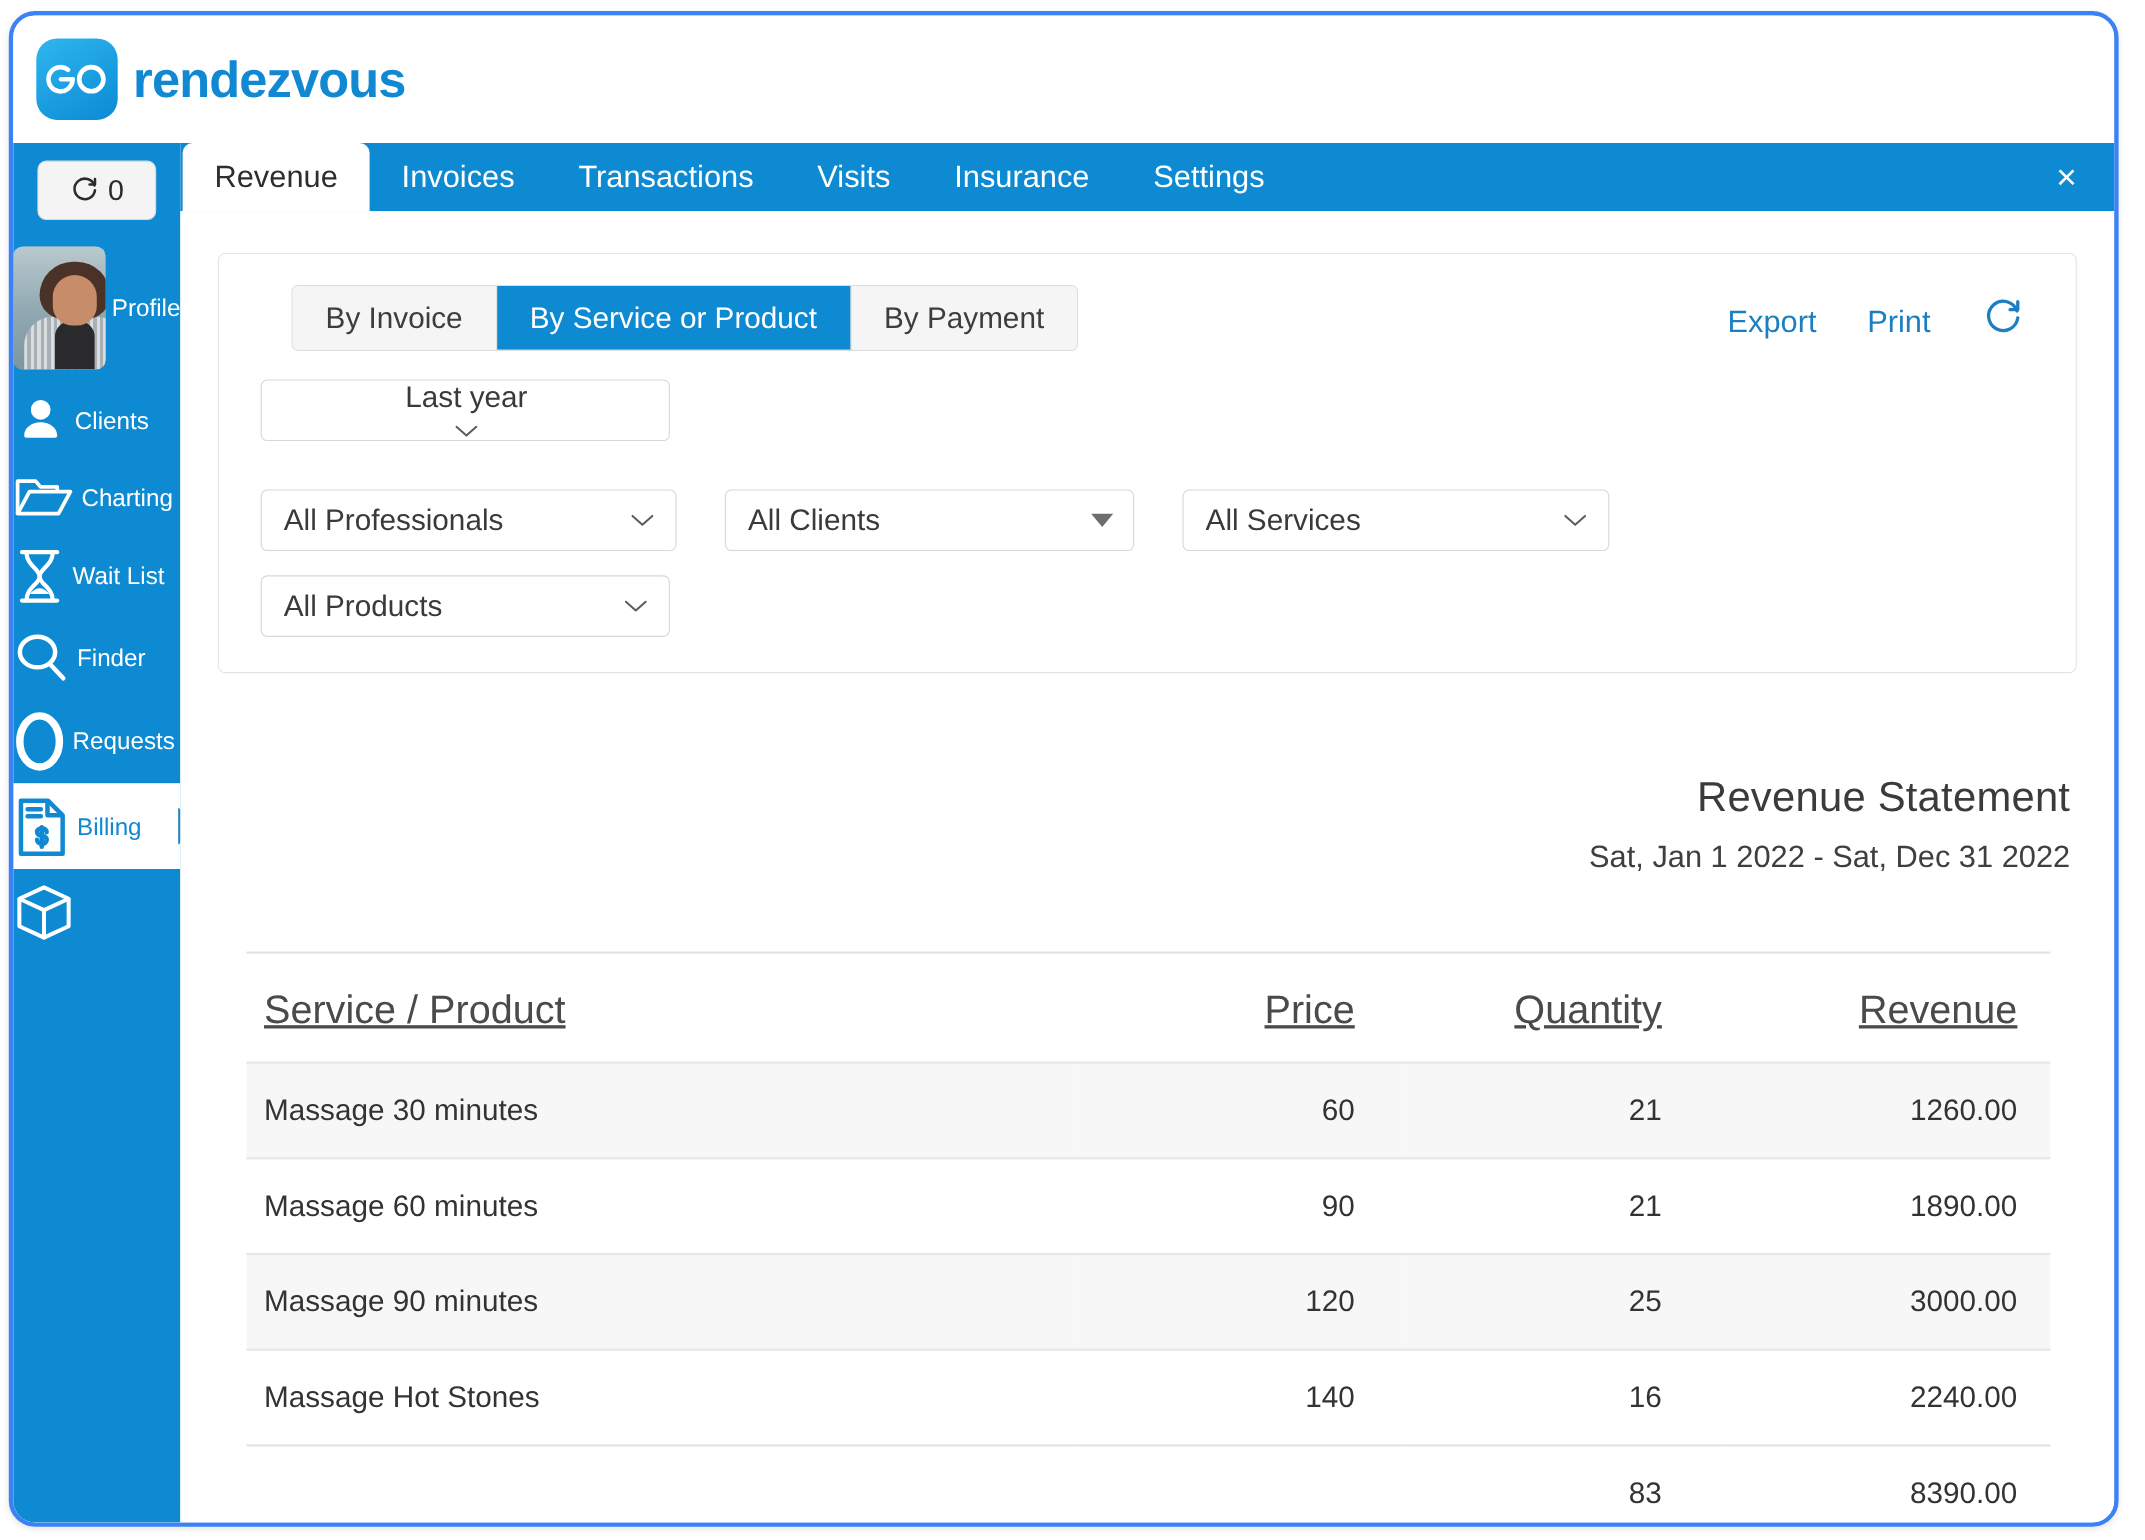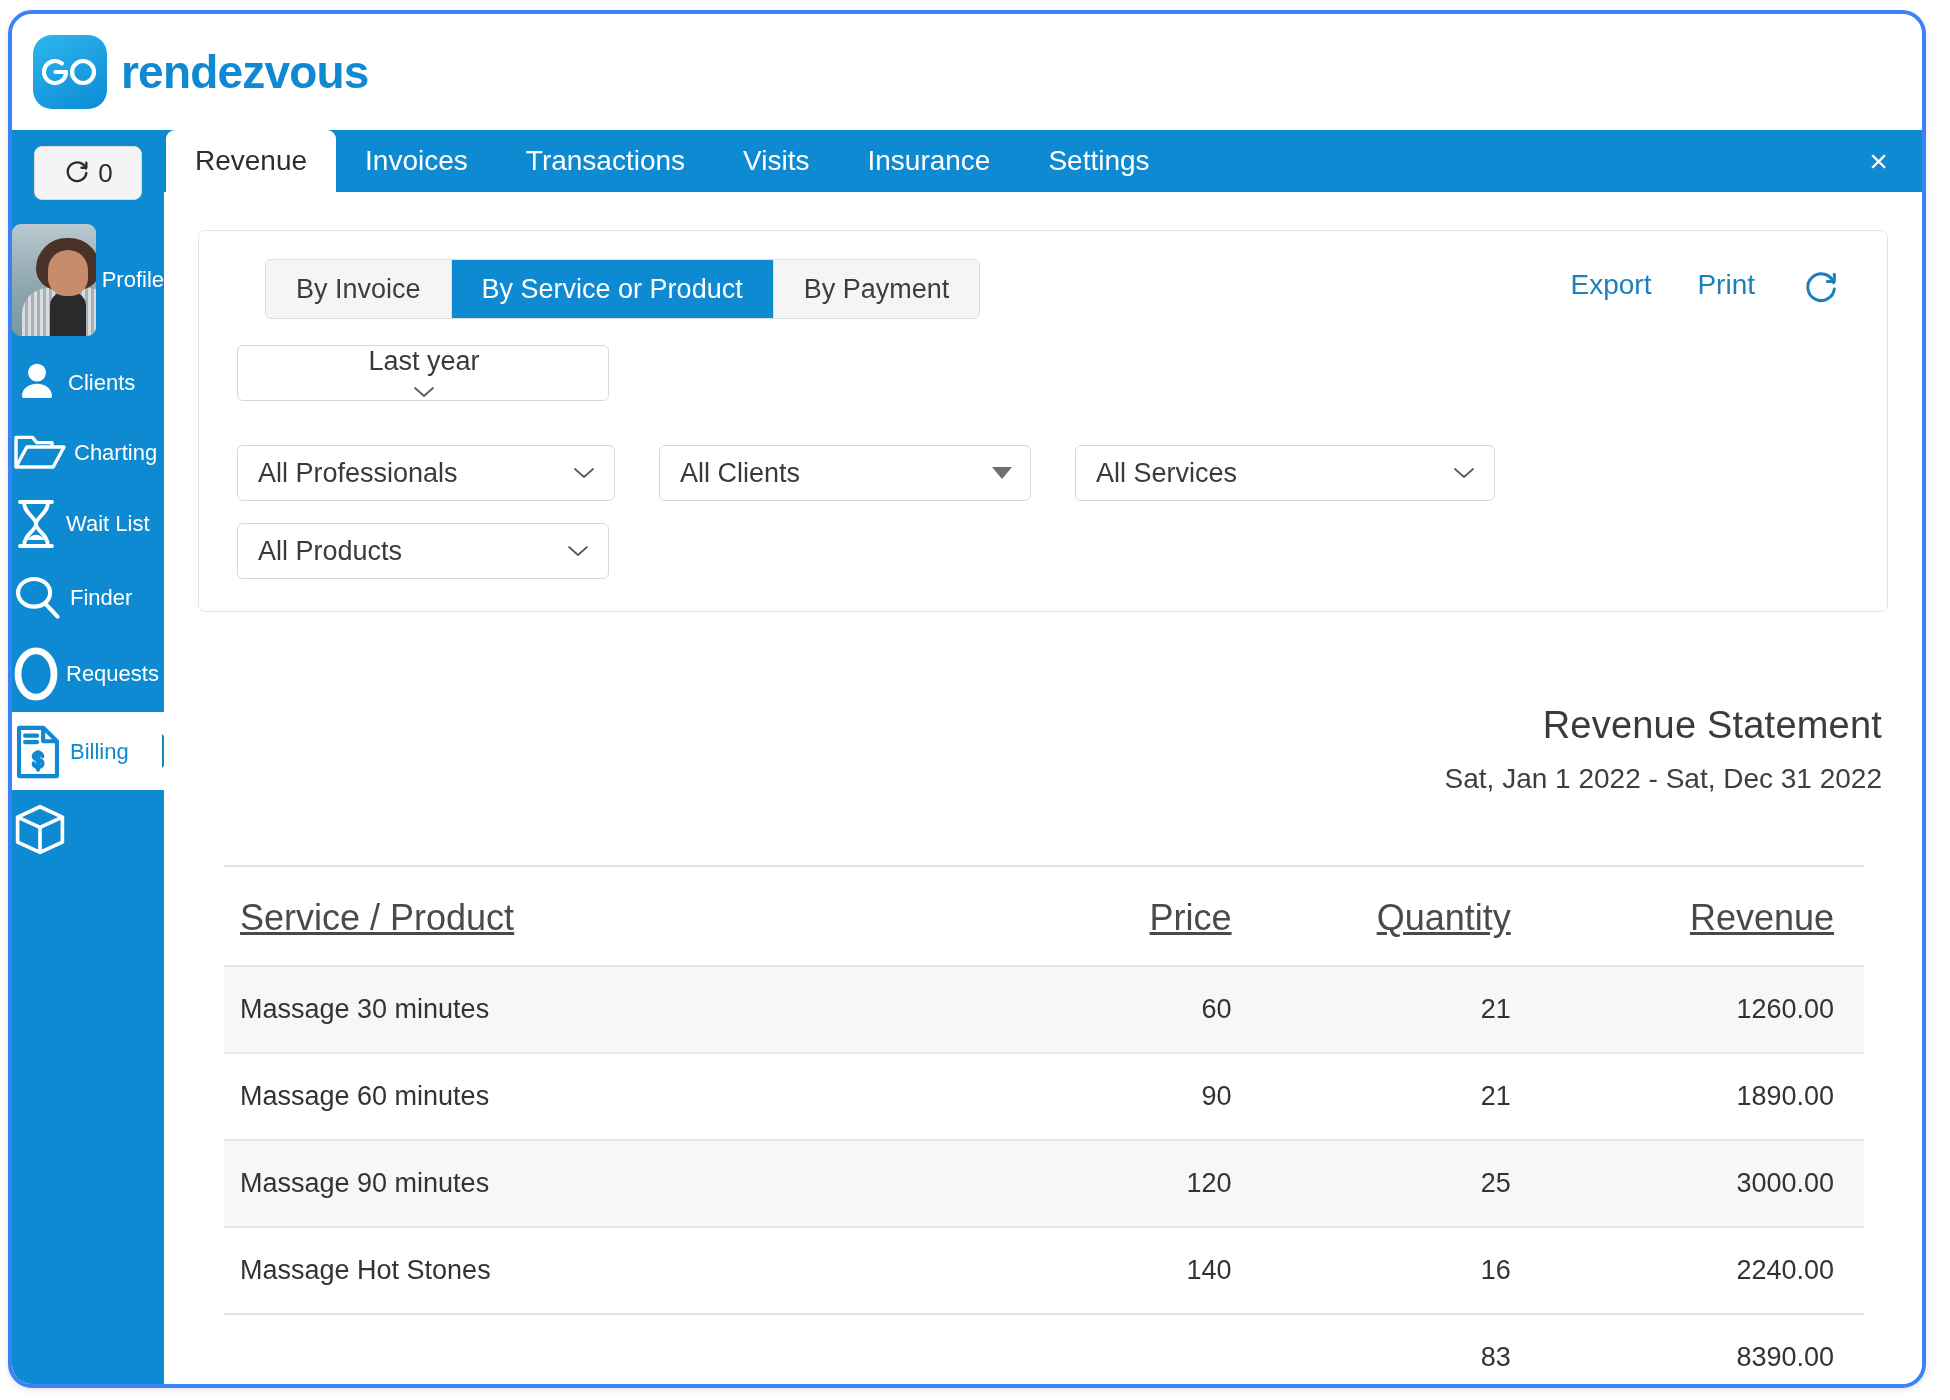--- a/index.html
+++ b/index.html
@@ -212,21 +212,21 @@
     background: #f5f5f5;
     border-right: 1px solid #dcdddf;
     white-space: nowrap;
   }
   .seg:last-child { border-right: none; }
   .seg.active { background: #0d8ad2; color: #ffffff; }
 
   .toolbar-actions {
     margin-left: auto;
     display: flex;
-    align-items: flex-start;
+    align-items: flex-end;
     gap: 46px;
     padding-right: 8px;
   }
   .link-action {
     font-size: 28px;
     color: #1b7fc0;
     white-space: nowrap;
   }
   .icon-action { color: #1b7fc0; display: flex; align-items: center; }
 
@@ -253,21 +253,21 @@
   .select .tri {
     width: 0; height: 0;
     border-left: 10px solid transparent;
     border-right: 10px solid transparent;
     border-top: 12px solid #6e6e6e;
   }
   .w-locations   { width: 372px; }
   .w-period      { width: 372px; flex-direction: column; }
   .w-profs       { width: 378px; }
   .w-clients     { width: 372px; }
-  .w-services    { width: 420px; }
+  .w-services    { width: 388px; }
   .w-products    { width: 372px; }
 
   
   .statement-head {
     margin: 92px 34px 0 34px;
     text-align: right;
     padding-right: 6px;
   }
   .statement-title {
     font-size: 38px;

